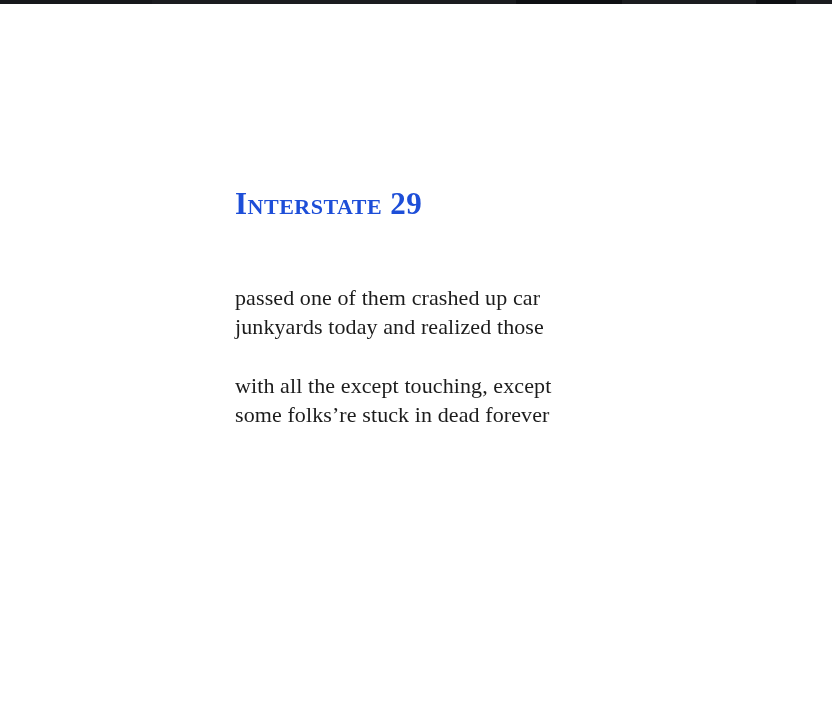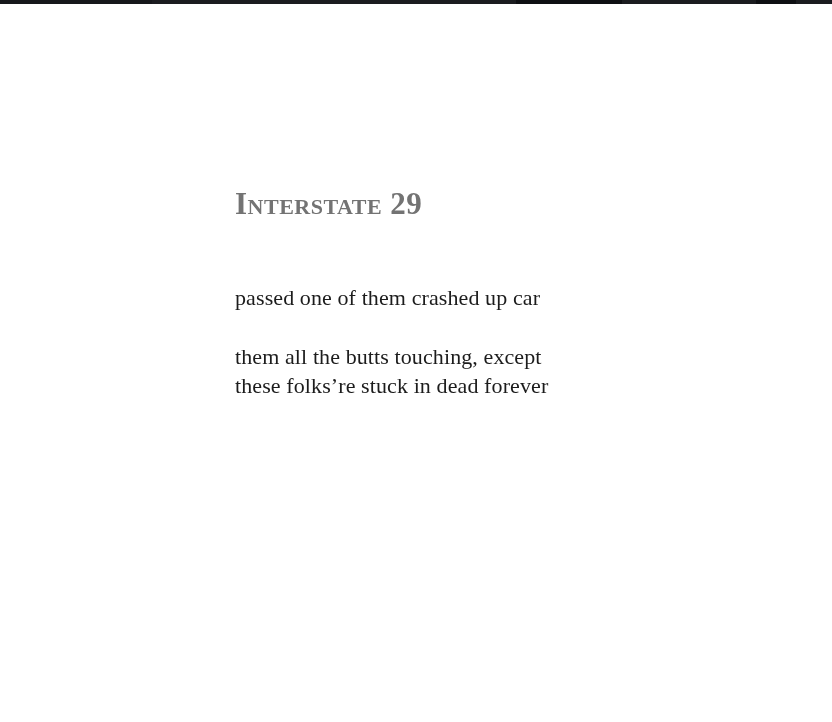--- a/index.html
+++ b/index.html
@@ -40,21 +40,21 @@
     top: 188px;
     width: 430px;
     color: #1c1c1c;
   }
   .poem-title {
     font-size: 31px;
     line-height: 31px;
     font-weight: 700;
     font-variant: small-caps;
     letter-spacing: 0.5px;
-    color: #737373;
+    color: #1d4ed8;
     margin: 0 0 64px 0;
   }
   .stanza {
     margin: 0 0 30px 0;
     font-size: 22px;
     line-height: 29px;
     letter-spacing: 0.1px;
   }
   .stanza:last-child { margin-bottom: 0; }
   .line { display: block; white-space: nowrap; }
@@ -66,22 +66,23 @@
   <div class="seg seg-left"></div>
   <div class="seg seg-mid"></div>
   <div class="seg seg-right"></div>
 </div>
 
 <div class="poem">
   <h1 class="poem-title">Interstate 29</h1>
 
   <p class="stanza">
     <span class="line">passed one of them crashed up car</span>
+    <span class="line">junkyards today and realized those</span>
   </p>
 
   <p class="stanza">
-    <span class="line">them all the butts touching, except</span>
-    <span class="line">these folks’re stuck in dead forever</span>
+    <span class="line">with all the except touching, except</span>
+    <span class="line">some folks’re stuck in dead forever</span>
   </p>
 
   <p class="stanza">
   </p>
 </div>
 
 </body></html>

